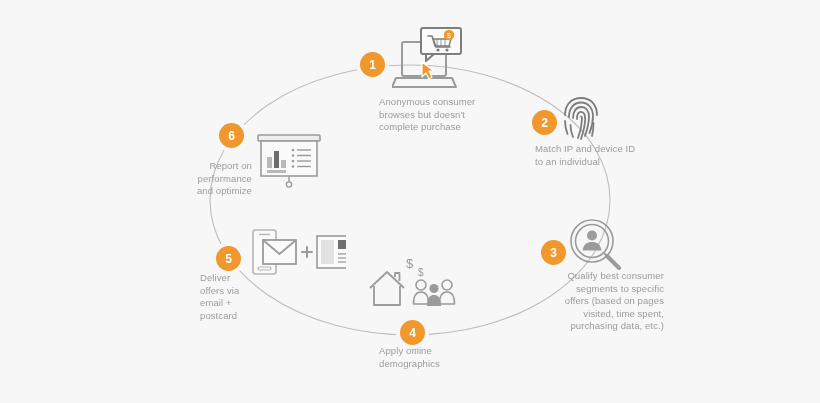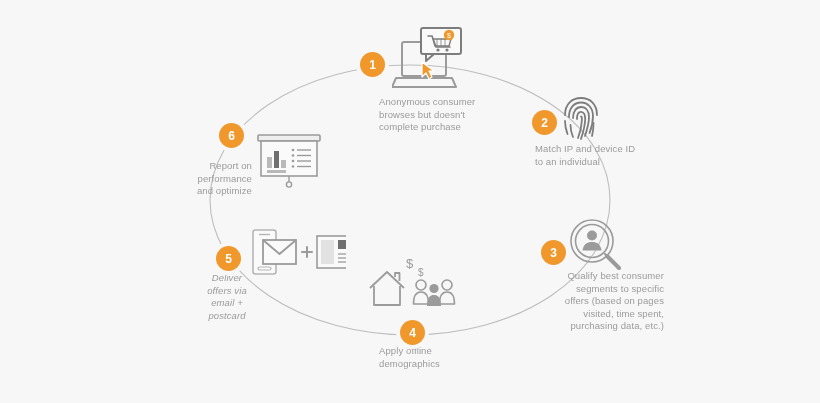--- a/index.html
+++ b/index.html
@@ -159,21 +159,21 @@
 
         <rect x="67" y="8" width="56" height="32" stroke="#9b9b9b" stroke-width="1.6" fill="#fafafa"></rect>
         <rect x="71" y="12" width="13" height="24" fill="#e2e2e2" stroke="none"></rect>
         <rect x="88" y="12" width="9" height="9" fill="#6f6f6f" stroke="none"></rect>
         <line x1="88" y1="26" x2="108" y2="26" stroke="#9b9b9b" stroke-width="1.3"></line>
         <line x1="88" y1="30" x2="108" y2="30" stroke="#9b9b9b" stroke-width="1.3"></line>
         <line x1="88" y1="34" x2="104" y2="34" stroke="#9b9b9b" stroke-width="1.3"></line>
       </svg>
     </div>
 
-    <div class="caption" style="left:192px;top:272px;width:70px;text-align:center;font-style:italic;">Deliver
+    <div class="caption" style="left:200px;top:272px;width:70px;text-align:left;">Deliver
 offers via
 email +
 postcard</div>
   </div>
 
   <div class="step">
     <div class="badge" style="left:219px;top:123px;">6</div>
 
     <div class="icon" style="left:256px;top:133px;width:66px;height:56px;">
       <svg viewBox="0 0 66 56" width="66" height="56" fill="none" stroke="#9b9b9b">

